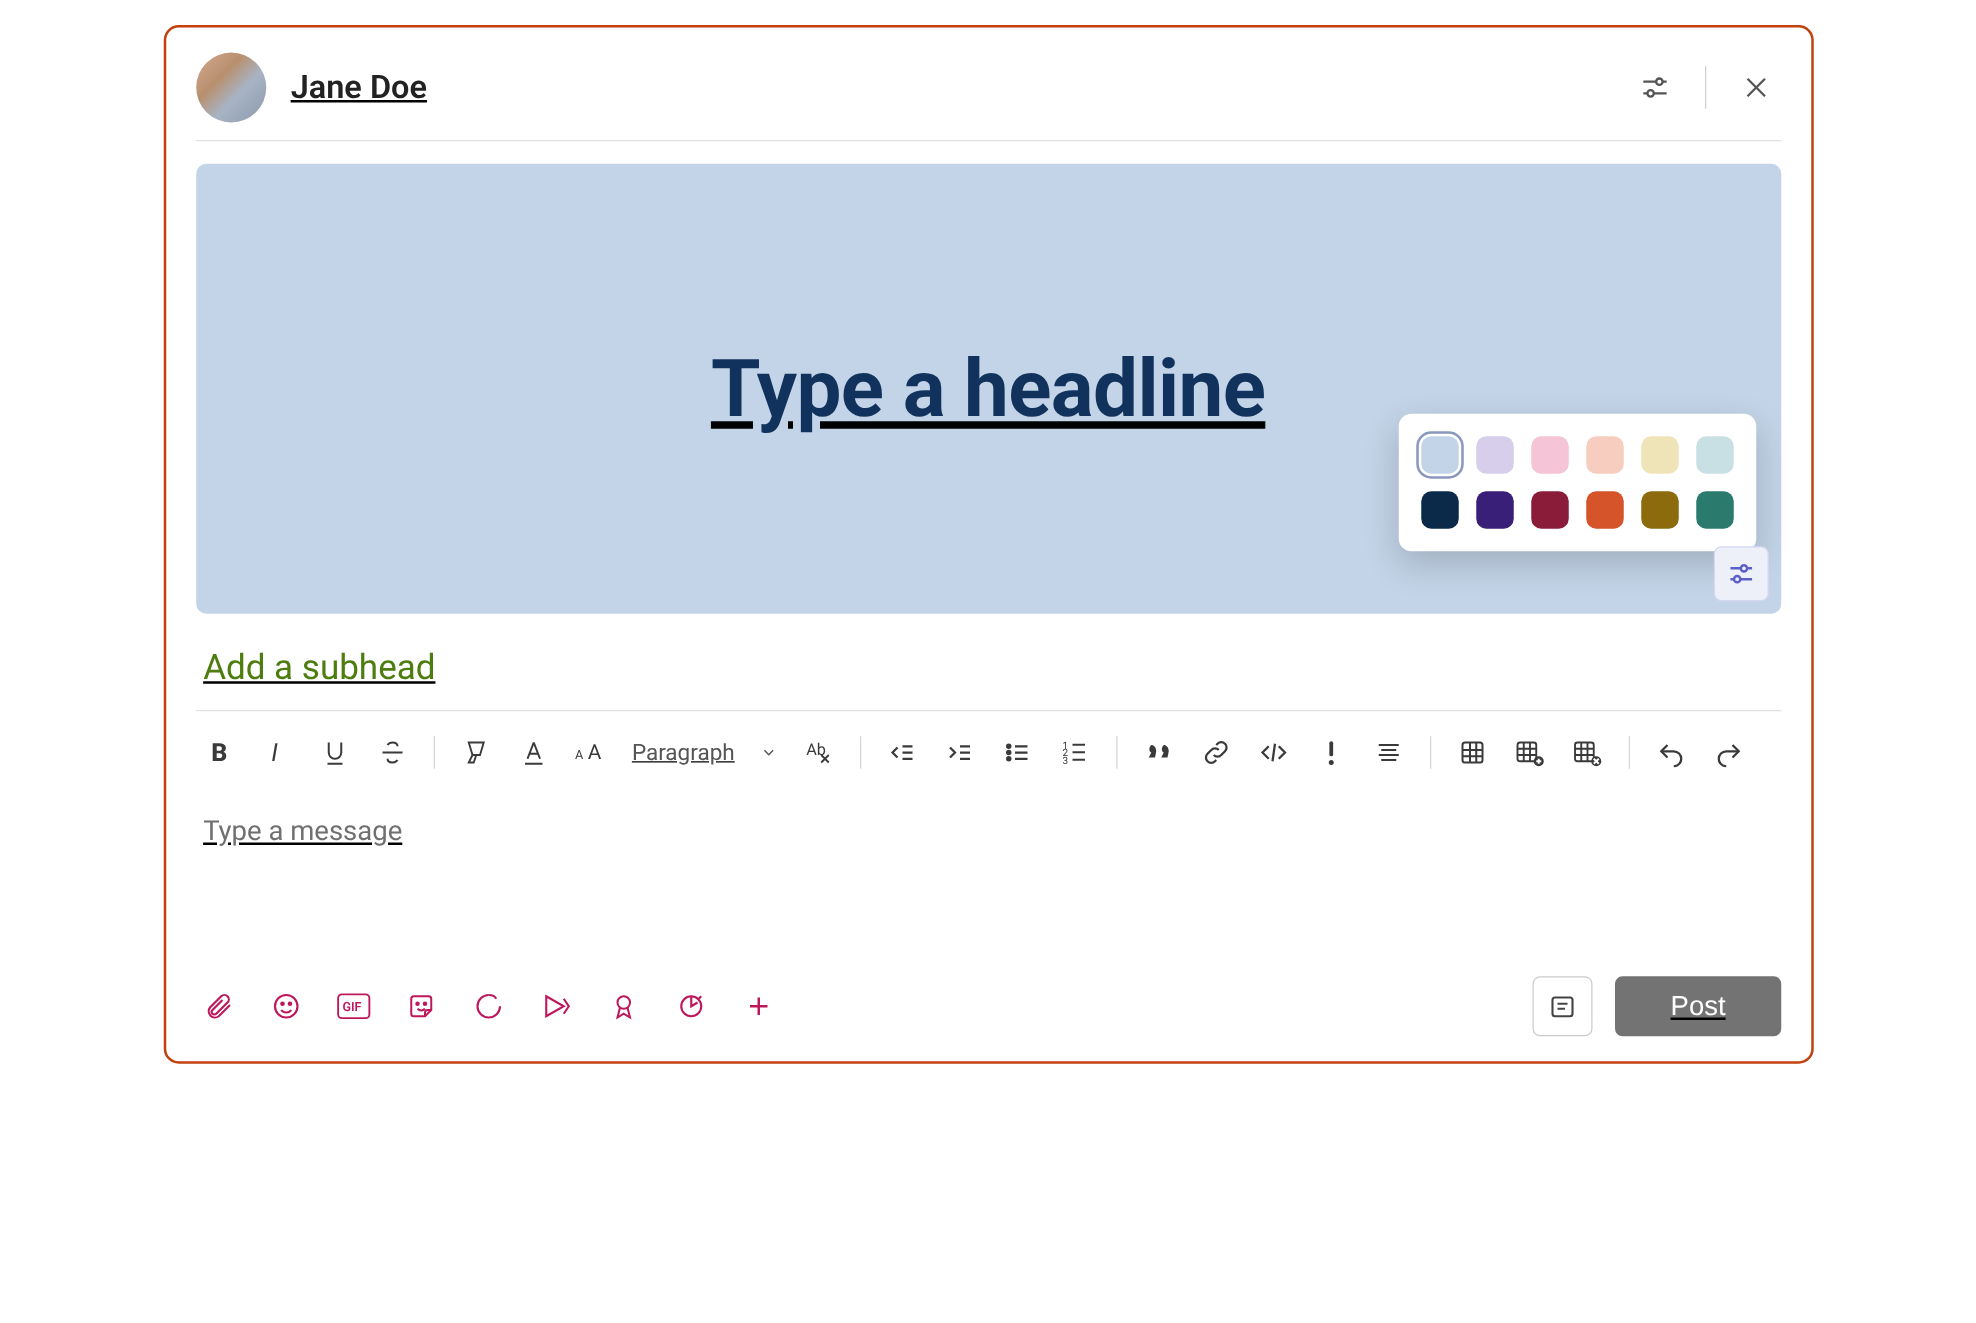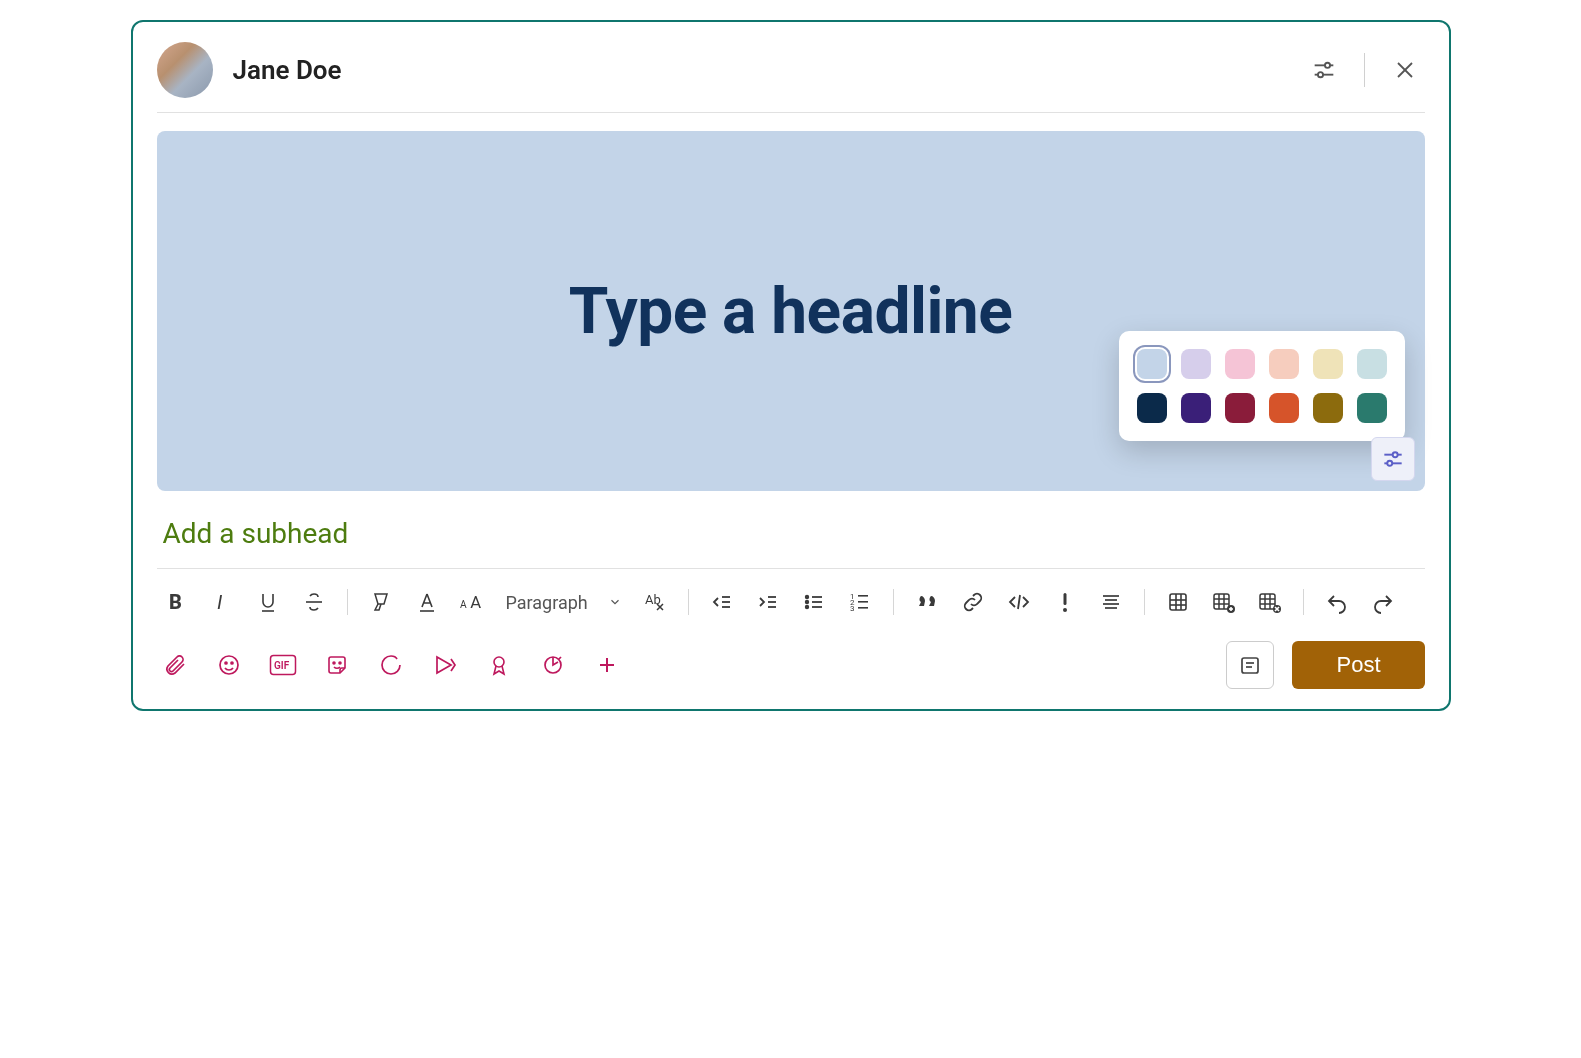--- a/index.html
+++ b/index.html
@@ -3,26 +3,27 @@
 <meta charset="utf-8">
 <style>
   * { box-sizing: border-box; }
   body {
     margin: 0;
     font-family: -apple-system, BlinkMacSystemFont, "Segoe UI", Roboto, sans-serif;
     background: #fff;
     padding: 20px;
   }
   .composer {
-    border: 2px solid #0f766e;
+    border: 2px solid #c2410c;
     border-radius: 12px;
     background: #fff;
     padding: 20px 24px;
     width: 1320px;
     margin: 0 auto;
+    text-decoration: underline;
   }
   .header {
     display: flex;
     align-items: center;
     padding-bottom: 14px;
     border-bottom: 1px solid #e1e1e1;
   }
   .avatar {
     width: 56px;
     height: 56px;
@@ -178,21 +179,21 @@
     background: #fff;
     display: flex;
     align-items: center;
     justify-content: center;
     color: #444;
     cursor: pointer;
   }
   .post-btn {
     height: 48px;
     padding: 0 44px;
-    background: #a16207;
+    background: #737373;
     color: #fff;
     font-size: 22px;
     font-weight: 500;
     border: none;
     border-radius: 6px;
     cursor: pointer;
   }
 
   svg { display: block; }
 </style>
@@ -423,20 +424,21 @@
         </svg>
       </div>
     <div class="tbtn">
         <svg width="24" height="24" viewBox="0 0 24 24" fill="none" stroke="currentColor" stroke-width="1.8">
           <path d="M15 6l5 5-5 5"></path>
           <path d="M20 11H10a6 6 0 0 0 0 12"></path>
         </svg>
       </div>
   </div>
 
+  <div class="message">Type a message</div>
 
   <div class="footer">
     <div class="fbtn">
         <svg width="24" height="24" viewBox="0 0 24 24" fill="none" stroke="currentColor" stroke-width="1.7">
           <path d="M21 11l-9 9a5 5 0 0 1-7-7l9-9a3.5 3.5 0 0 1 5 5l-9 9a2 2 0 0 1-3-3l8-8"></path>
         </svg>
       </div>
     <div class="fbtn">
         <svg width="24" height="24" viewBox="0 0 24 24" fill="none" stroke="currentColor" stroke-width="1.7">
           <circle cx="12" cy="12" r="9"></circle>

